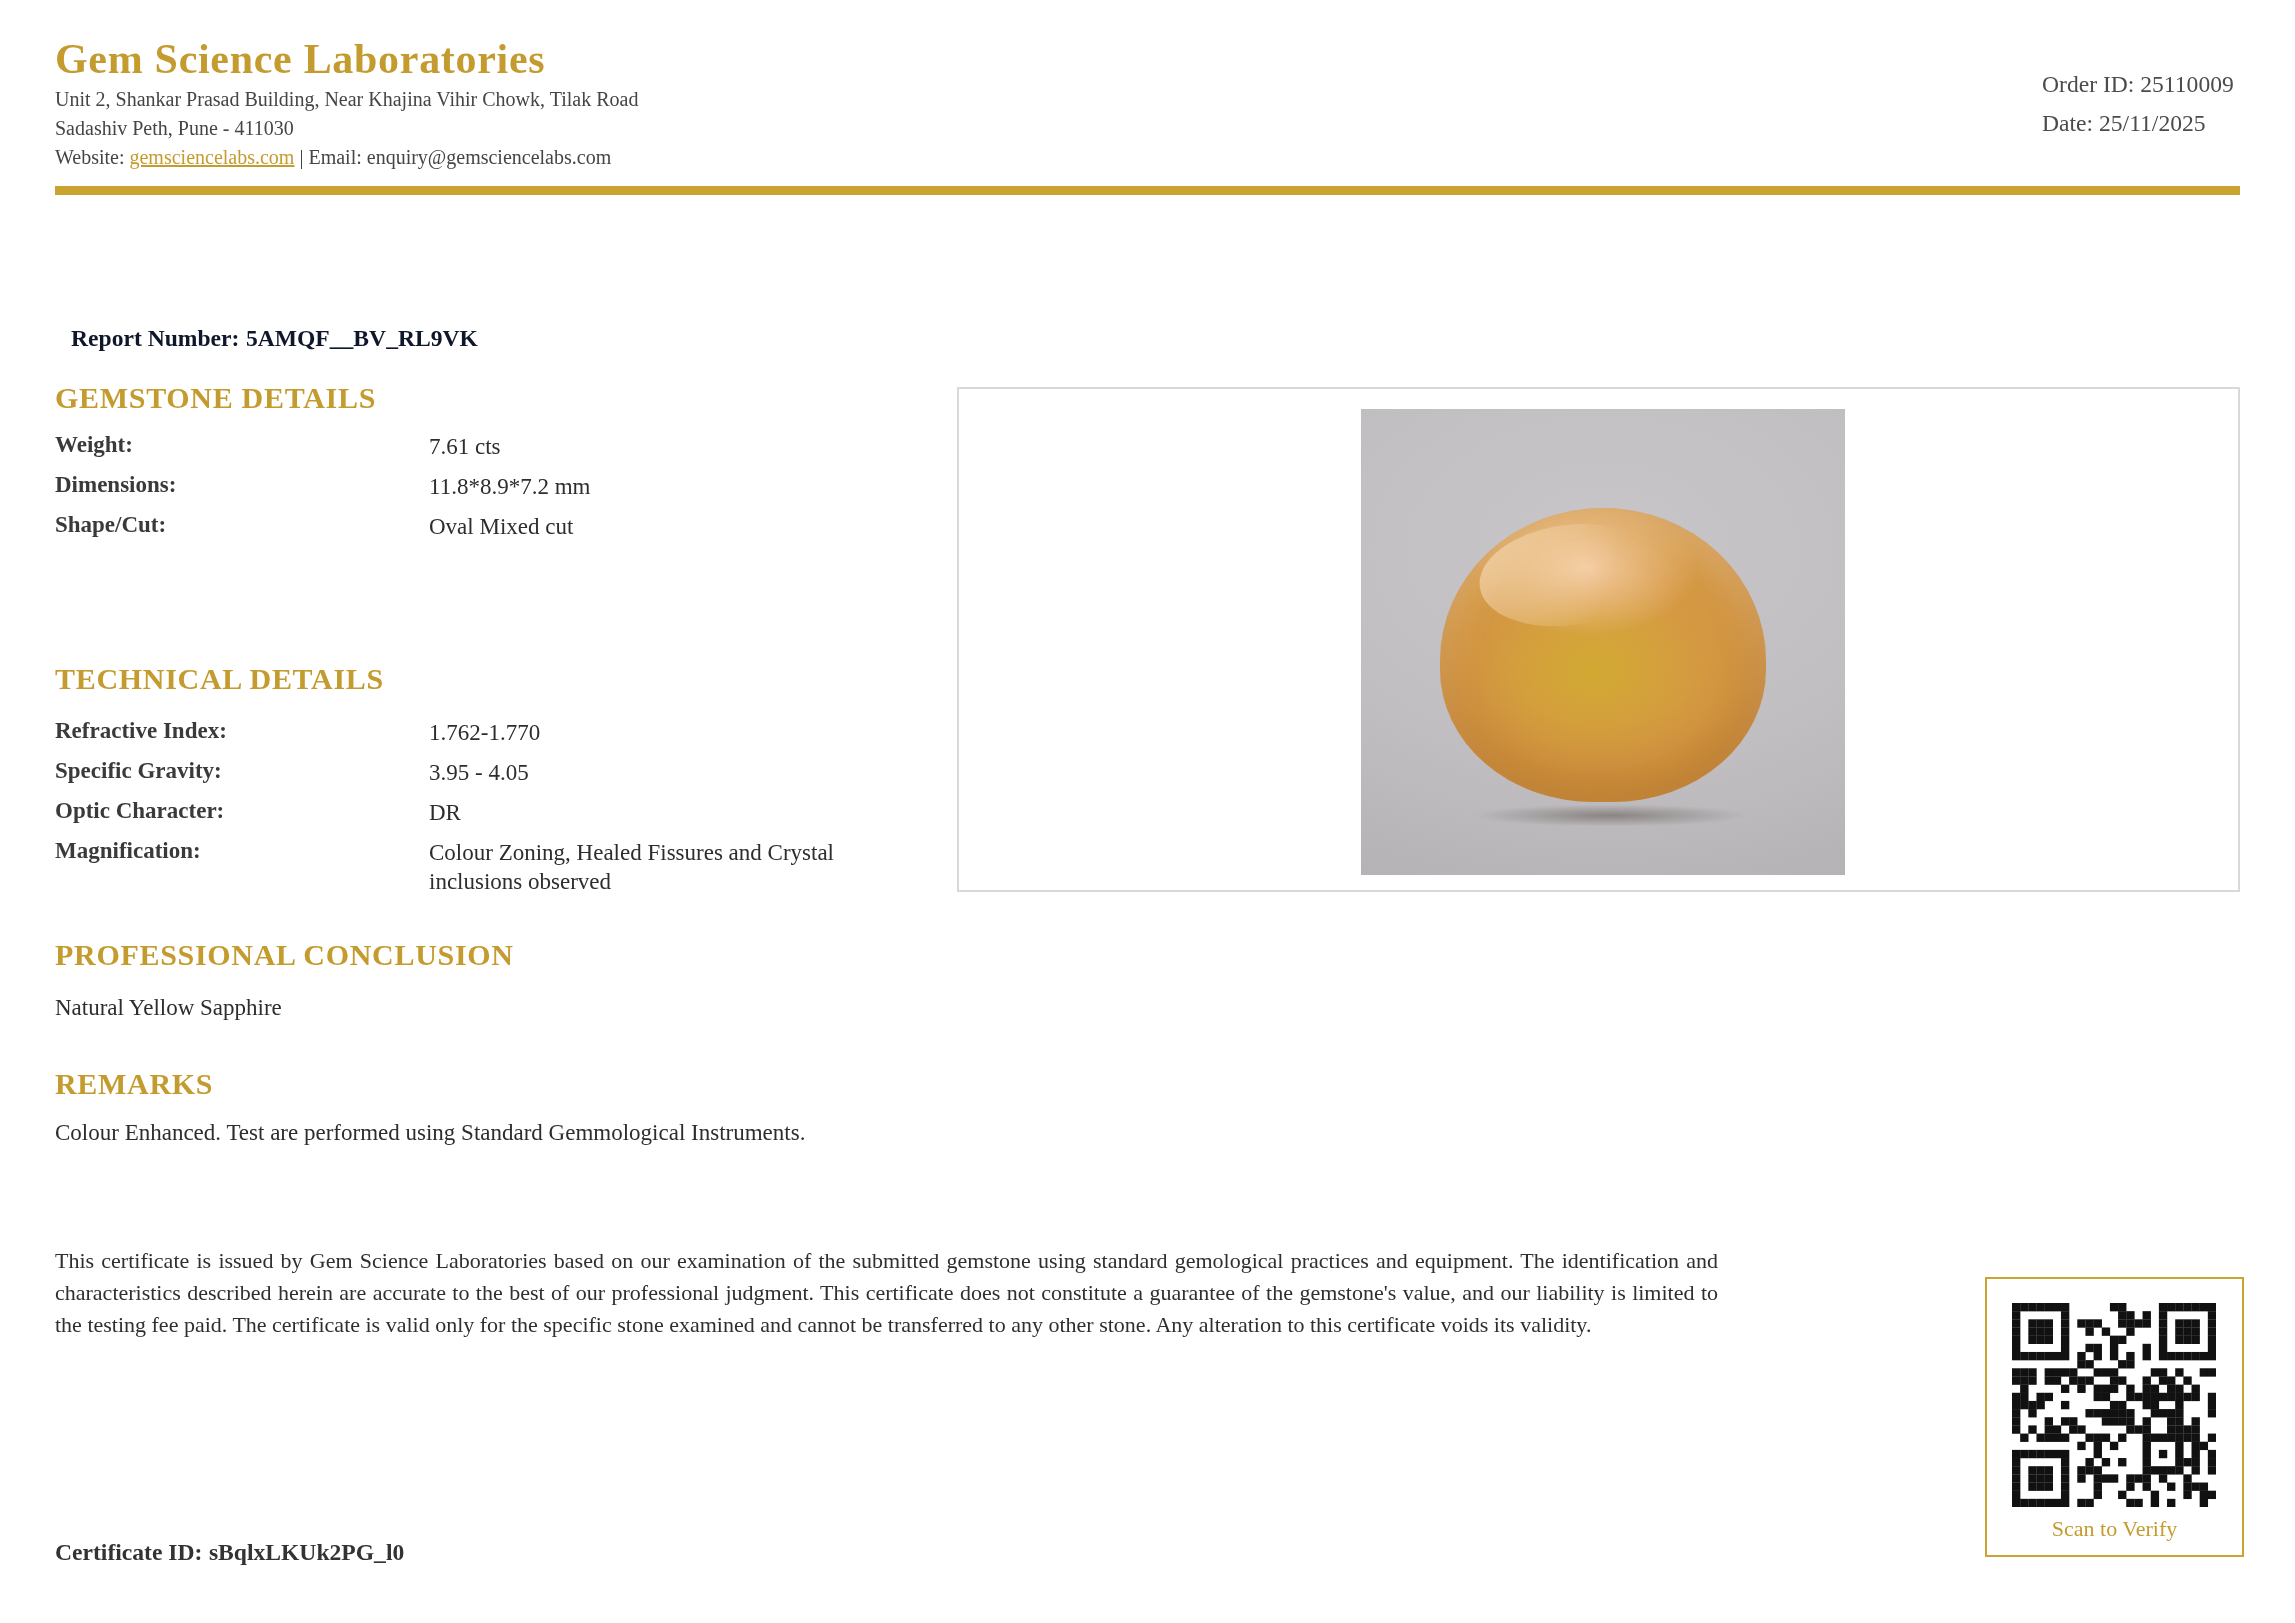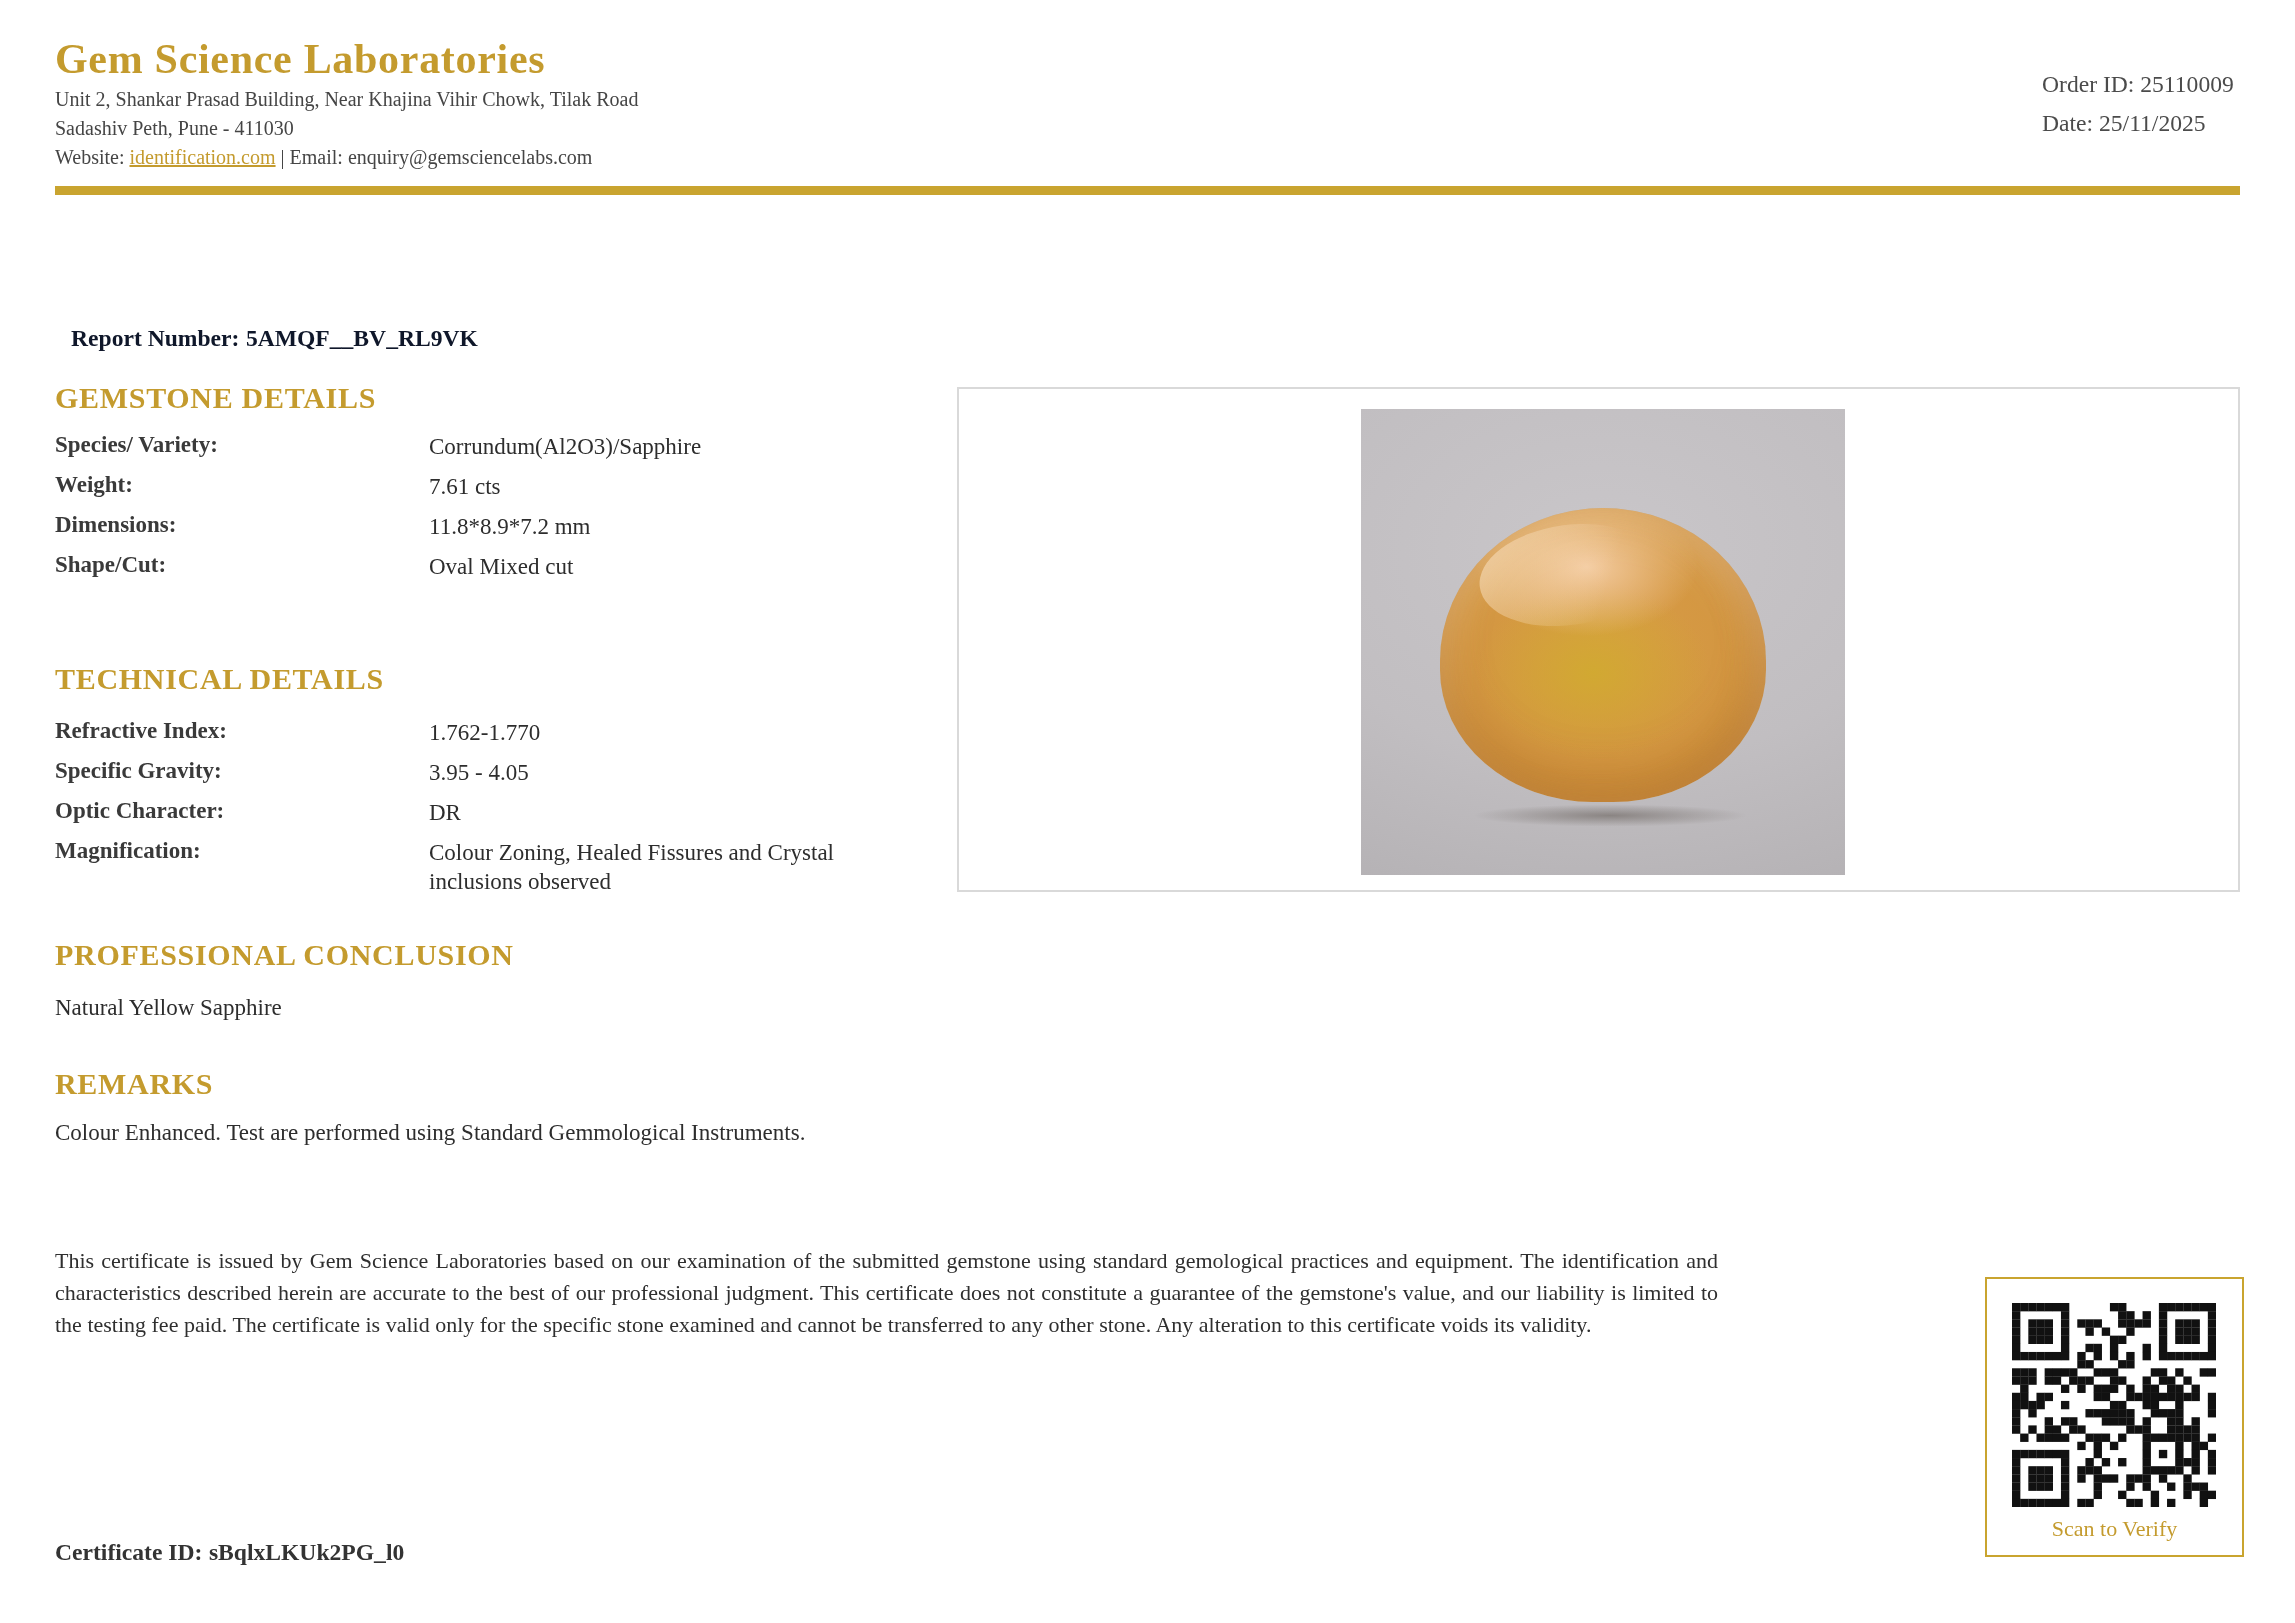--- a/index.html
+++ b/index.html
@@ -132,42 +132,38 @@
 <body>
 
 <div class="page">
 
   <div class="hdr-left">
     <div class="company">Gem Science Laboratories</div>
     <div class="addr">Unit 2, Shankar Prasad Building, Near Khajina Vihir Chowk, Tilak Road</div>
     <div class="addr">Sadashiv Peth, Pune - 411030</div>
     <div class="addr contact">
       <span>Website:</span>
-      <a>identification.com</a>
+      <a>gemsciencelabs.com</a>
       <span>|</span>
       <span>Email:</span>
       <span>enquiry@gemsciencelabs.com</span>
     </div>
   </div>
   <div class="hdr-right">
     <div>Order ID: 25110009</div>
     <div>Date: 25/11/2025</div>
   </div>
   <div class="gold-bar"></div>
 
   <div class="report-number">
     <span>Report Number:</span><span>5AMQF__BV_RL9VK</span>
   </div>
 
   <h2 class="sec-h h-gem">GEMSTONE DETAILS</h2>
   <div class="rows rows-gem">
-    <div class="row">
-      <div class="lbl">Species/ Variety:</div>
-      <div class="val">Corrundum(Al2O3)/Sapphire</div>
-    </div>
     <div class="row">
       <div class="lbl">Weight:</div>
       <div class="val">7.61 cts</div>
     </div>
     <div class="row">
       <div class="lbl">Dimensions:</div>
       <div class="val">11.8*8.9*7.2 mm</div>
     </div>
     <div class="row">
       <div class="lbl">Shape/Cut:</div>

